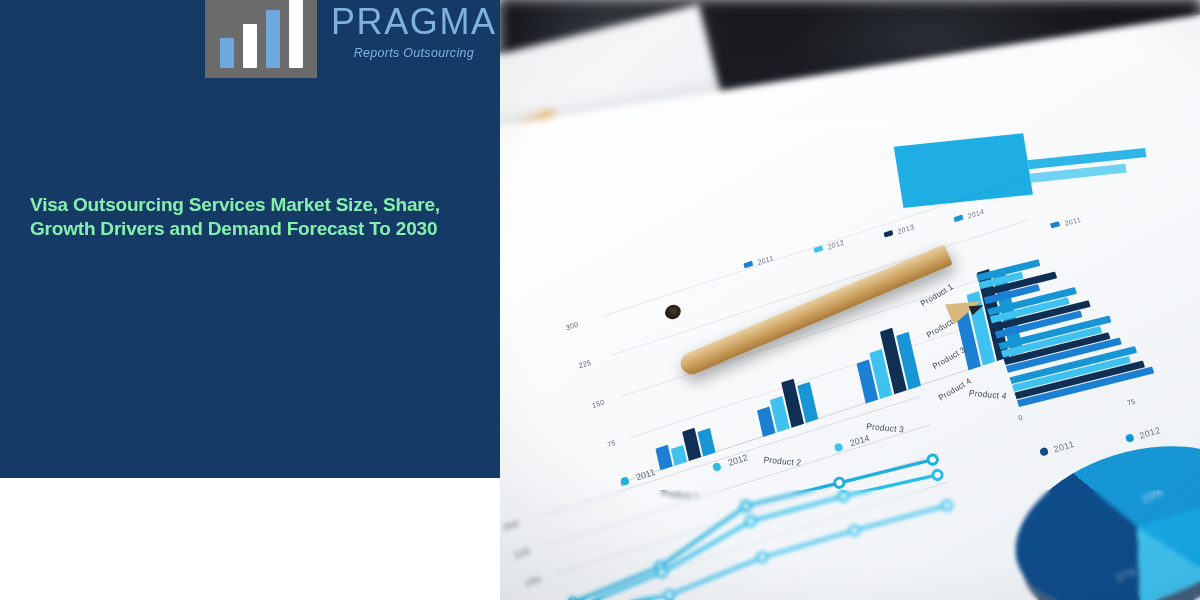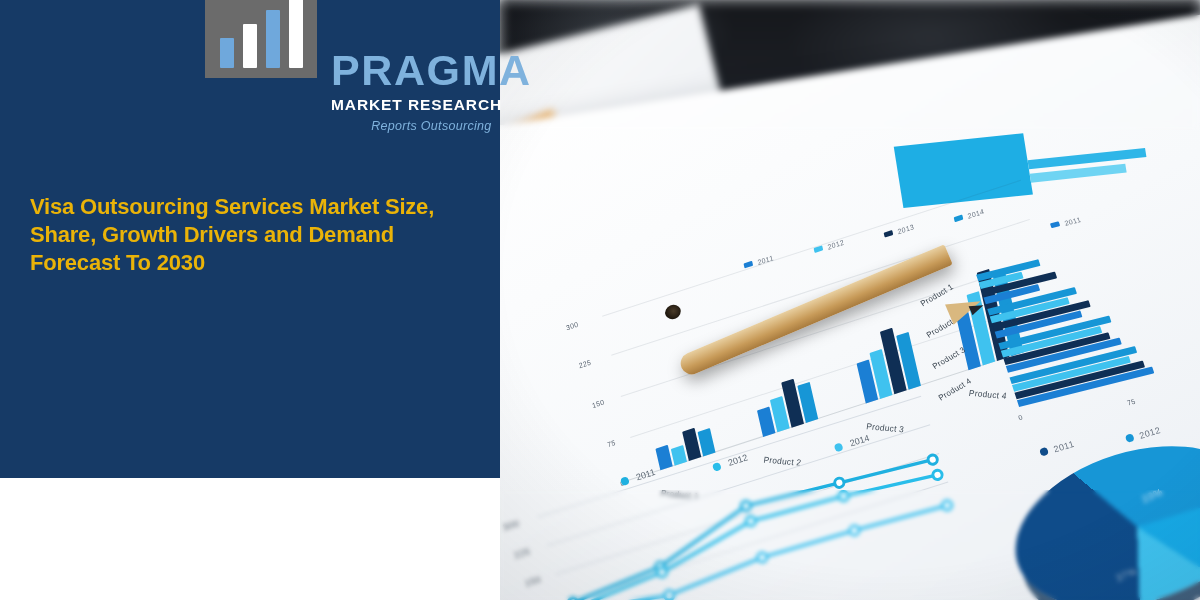--- a/index.html
+++ b/index.html
@@ -171,35 +171,35 @@
   
   .logo{ position:absolute; left:205px; top:0; display:flex; align-items:flex-start; }
   .logo-mark{
     width:112px; height:78px; background:#6b6b6b;
     display:flex; align-items:flex-end; justify-content:center; gap:9px;
     padding:0 12px 10px 12px;
   }
   .logo-mark span{ display:block; width:14px; border-radius:1px; }
   .logo-text{ margin-left:14px; padding-top:4px; }
   .logo-title{
-    font-size:43px; font-weight:700; color:#7fb2dd; letter-spacing:1.6px; line-height:1;margin-top:45px;
+    font-size:36px; font-weight:400; color:#7fb2dd; letter-spacing:1.6px; line-height:1;
   }
   .logo-sub{
     font-size:15.5px; font-weight:700; color:#ffffff; letter-spacing:.9px;
     line-height:1; margin-top:5px;
   }
   .logo-tag{
     font-size:12.5px; font-style:italic; color:#7fb2dd; letter-spacing:.3px;
     text-align:center; margin-top:6px;
   }
 
   
   .headline{
     position:absolute; left:30px; top:193px; width:445px;
-    color:#eab308; font-size:22px; font-weight:700; line-height:1.27;
+    color:#86efac; font-size:19px; font-weight:700; line-height:1.27;
     letter-spacing:-.2px;
   }
 
   
   .url{
     position:absolute; left:30px; top:553px;
     font-size:25px; color:#1c1c1c; letter-spacing:-.3px; white-space:nowrap;
   }
 </style>
 </head>
@@ -403,21 +403,20 @@
 
     <div class="logo">
       <div class="logo-mark">
         <span style="height:30px; background:#6fa8dc;"></span>
         <span style="height:44px; background:#ffffff;"></span>
         <span style="height:58px; background:#6fa8dc;"></span>
         <span style="height:70px; background:#ffffff;"></span>
       </div>
       <div class="logo-text">
         <div class="logo-title">PRAGMA</div>
-        <div class="logo-sub">MARKET RESEARCH</div>
         <div class="logo-tag">Reports Outsourcing</div>
       </div>
     </div>
 
     <h1 class="headline">Visa Outsourcing Services Market Size, Share, Growth Drivers and Demand Forecast To 2030</h1>
   </div>
 
 
 </div>
 

